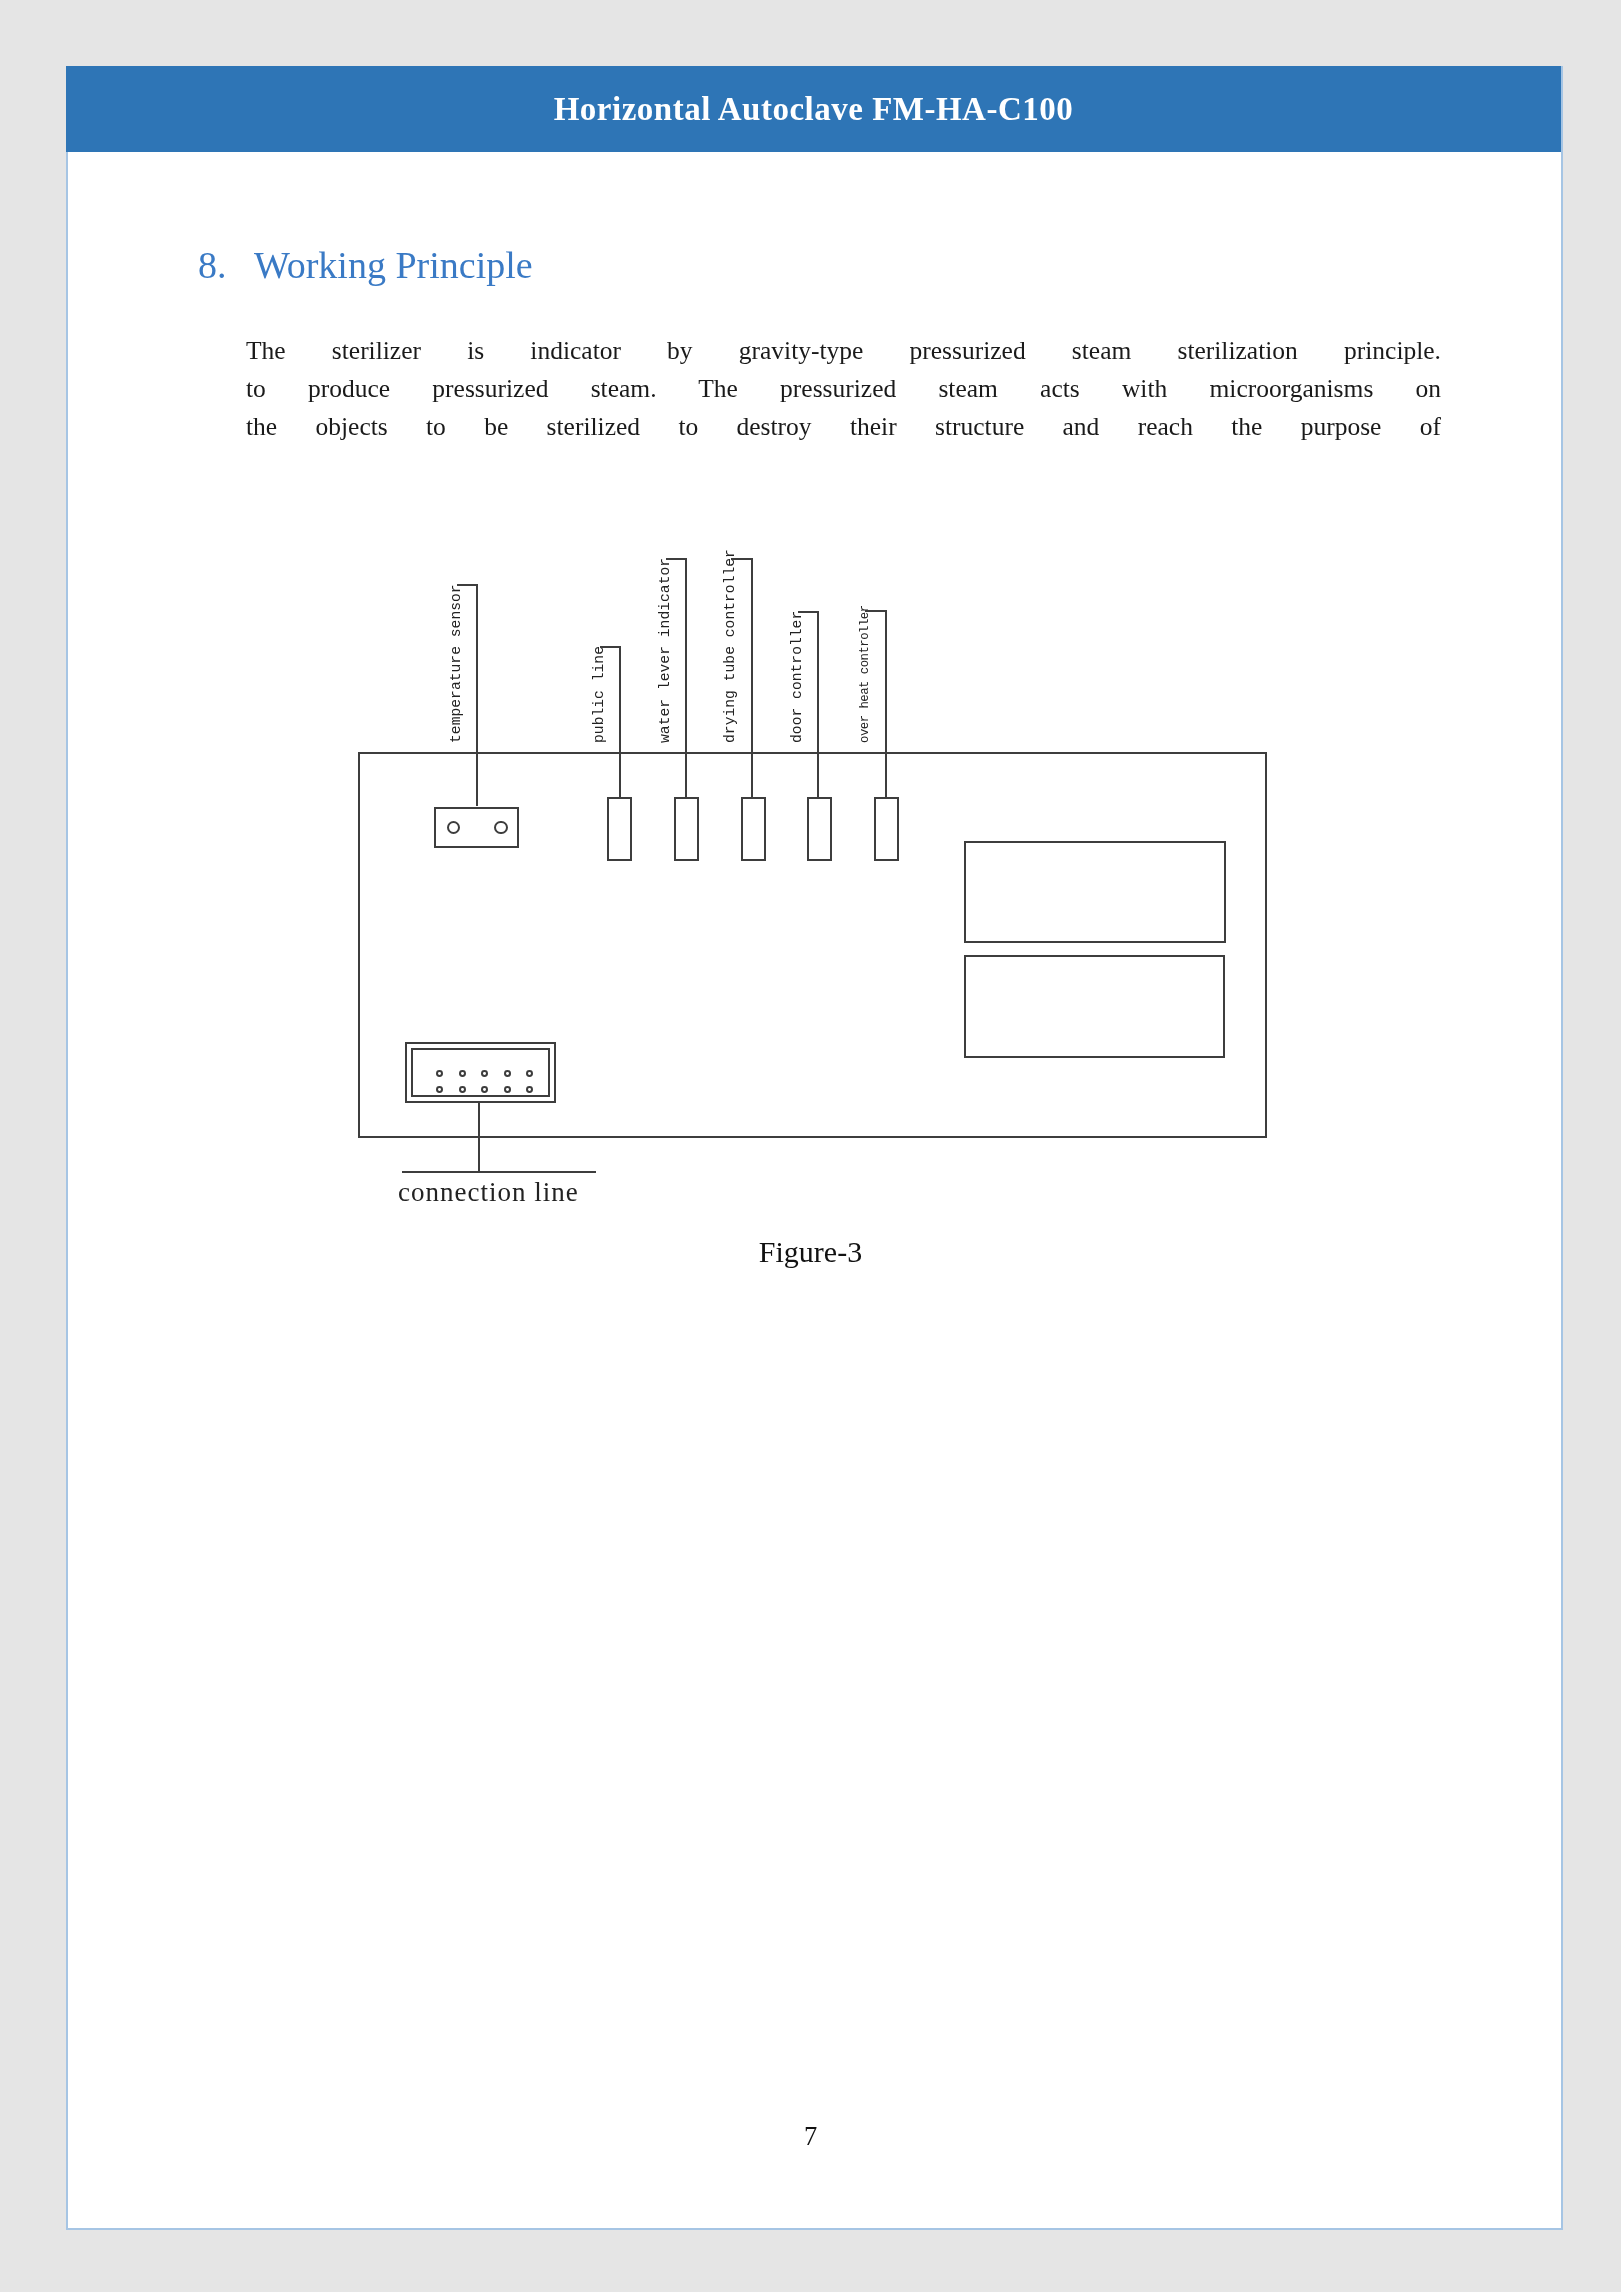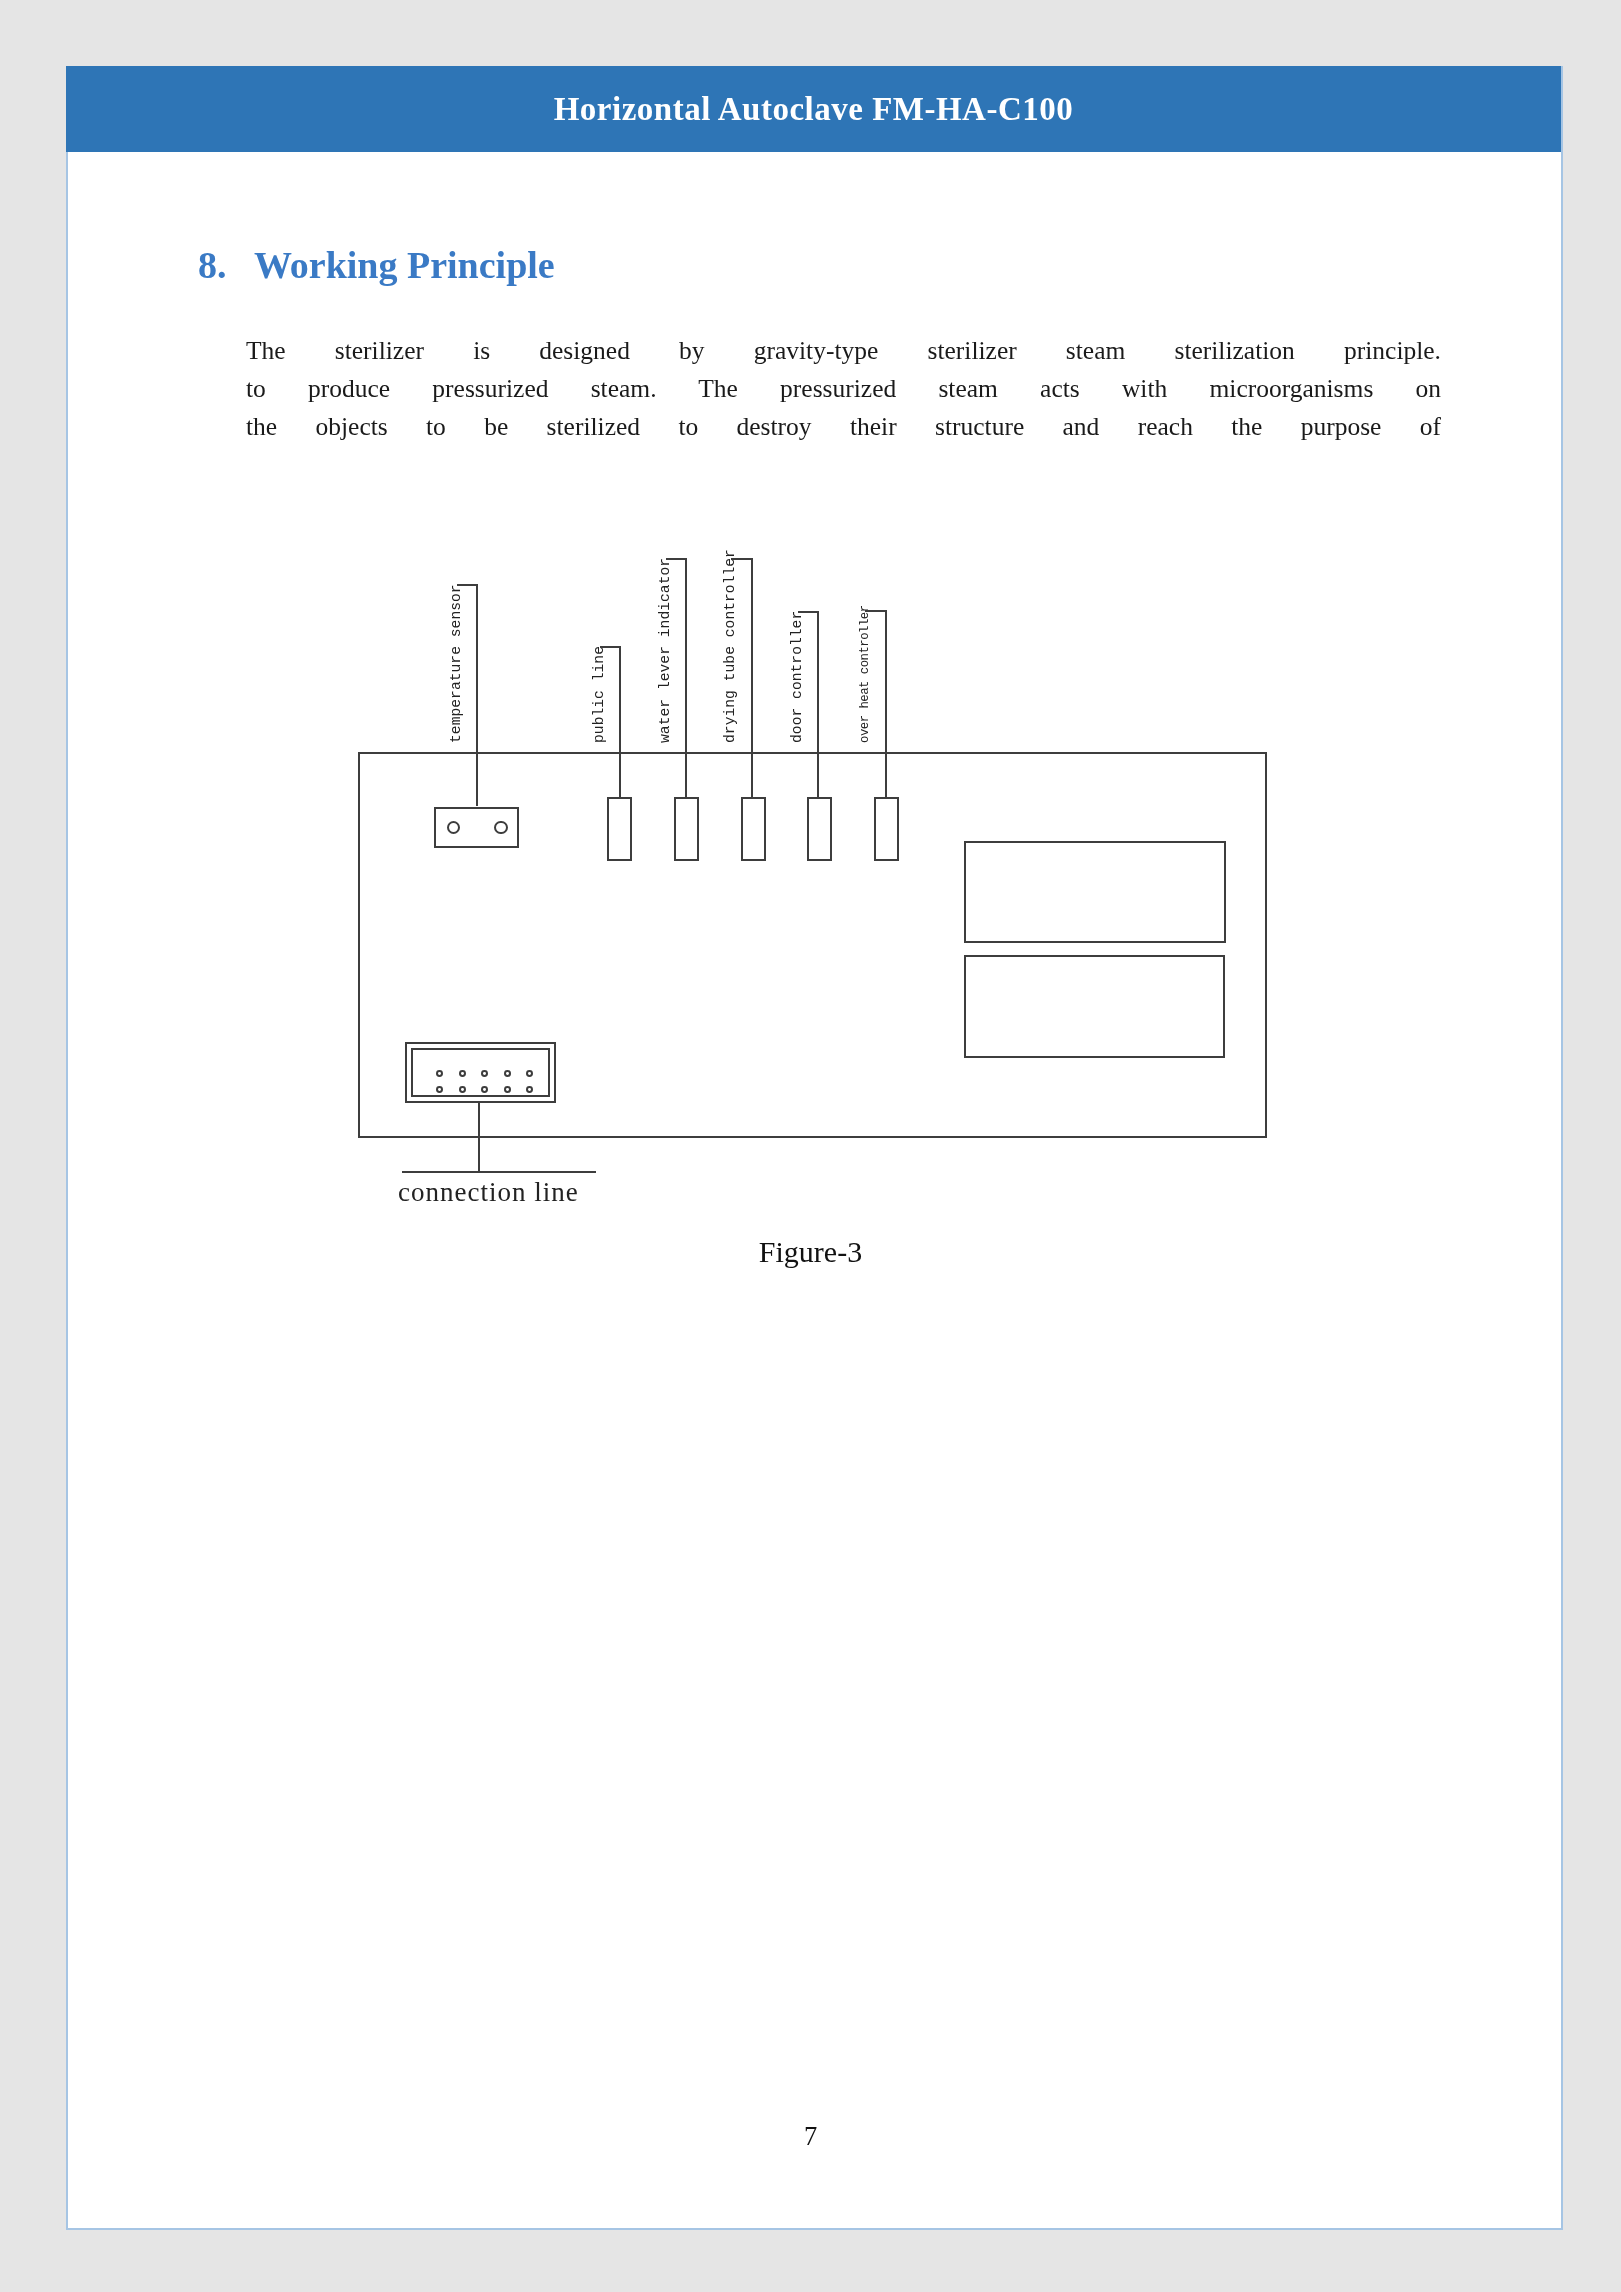--- a/index.html
+++ b/index.html
@@ -20,21 +20,21 @@
   }
   .header-bar{
     position:absolute;left:66px;top:66px;width:1495px;height:86px;
     background:var(--header_bar);display:flex;align-items:center;justify-content:center;
   }
   .header-bar span{
     color:#ffffff;font-size:33px;font-weight:bold;letter-spacing:0.5px;
   }
   .section-heading{
     position:absolute;left:198px;top:243px;
-    color:var(--heading_blue);font-weight:bold;font-size:38px;white-space:nowrap;
+    color:var(--heading_blue);font-weight:normal;font-size:38px;white-space:nowrap;
   }
   .section-heading .num{margin-right:27.4px;}
   .paragraph{
     position:absolute;left:246px;top:332px;width:1195px;
     font-size:25.5px;line-height:38px;color:var(--body_text);
   }
   .para-line{text-align:justify;text-align-last:justify;}
   .para-line.last{text-align-last:left;}
 
   
@@ -106,21 +106,21 @@
 
   <div class="header-bar">
     <span>Horizontal Autoclave FM-HA-C100</span>
   </div>
 
   <div class="section-heading">
     <span class="num">8.</span><span>Working Principle</span>
   </div>
 
   <div class="paragraph">
-    <div class="para-line">The sterilizer is designed by gravity-type sterilizer steam sterilization principle.</div>
+    <div class="para-line">The sterilizer is indicator by gravity-type pressurized steam sterilization principle.</div>
     <div class="para-line">to produce pressurized steam. The pressurized steam acts with microorganisms on</div>
     <div class="para-line">the objects to be sterilized to destroy their structure and reach the purpose of</div>
   </div>
 
   <div class="diagram">
 
     <div class="diag-label lbl-temp">temperature sensor</div>
     <div class="diag-label lbl-public">public line</div>
     <div class="diag-label lbl-water">water lever indicator</div>
     <div class="diag-label lbl-drying">drying tube controller</div>

